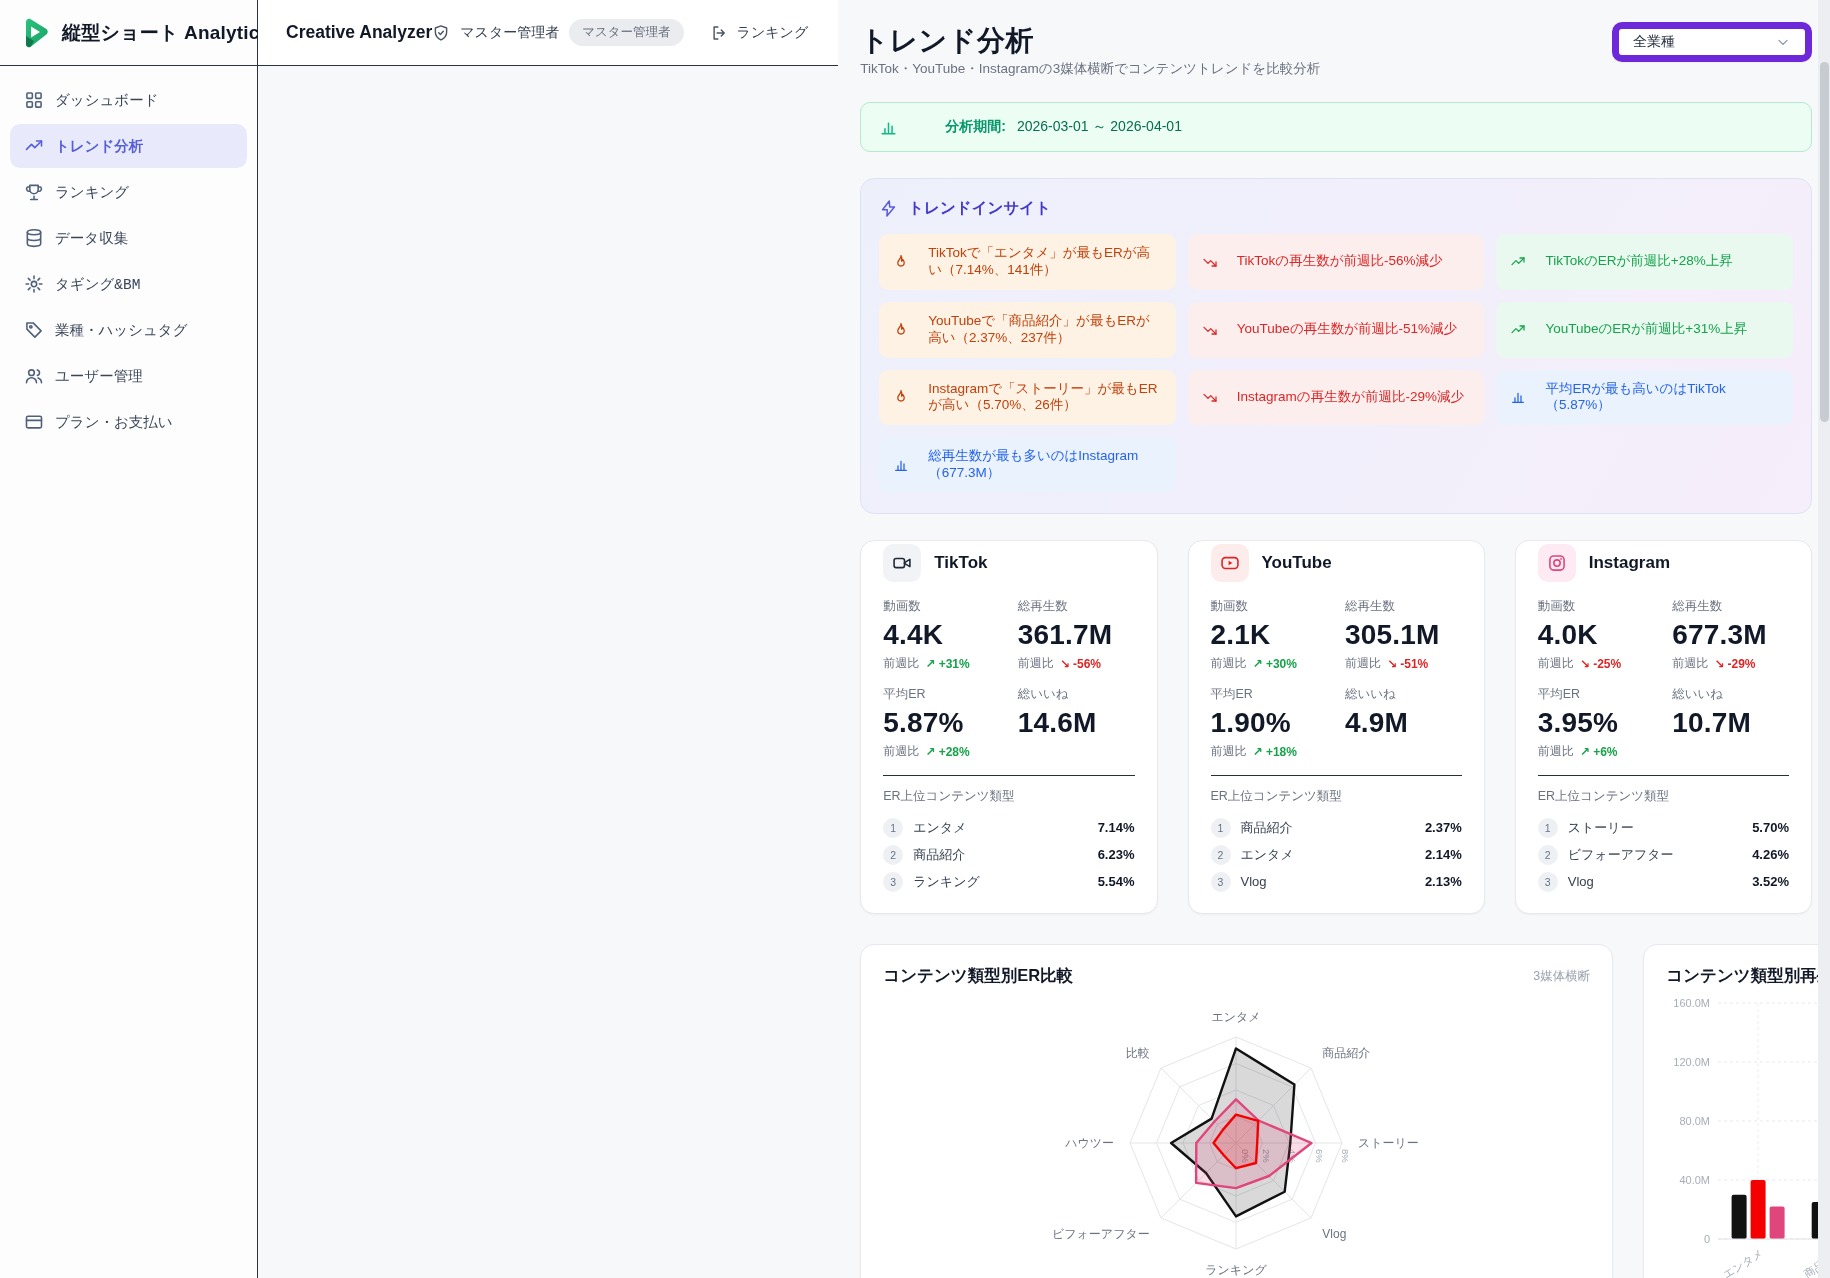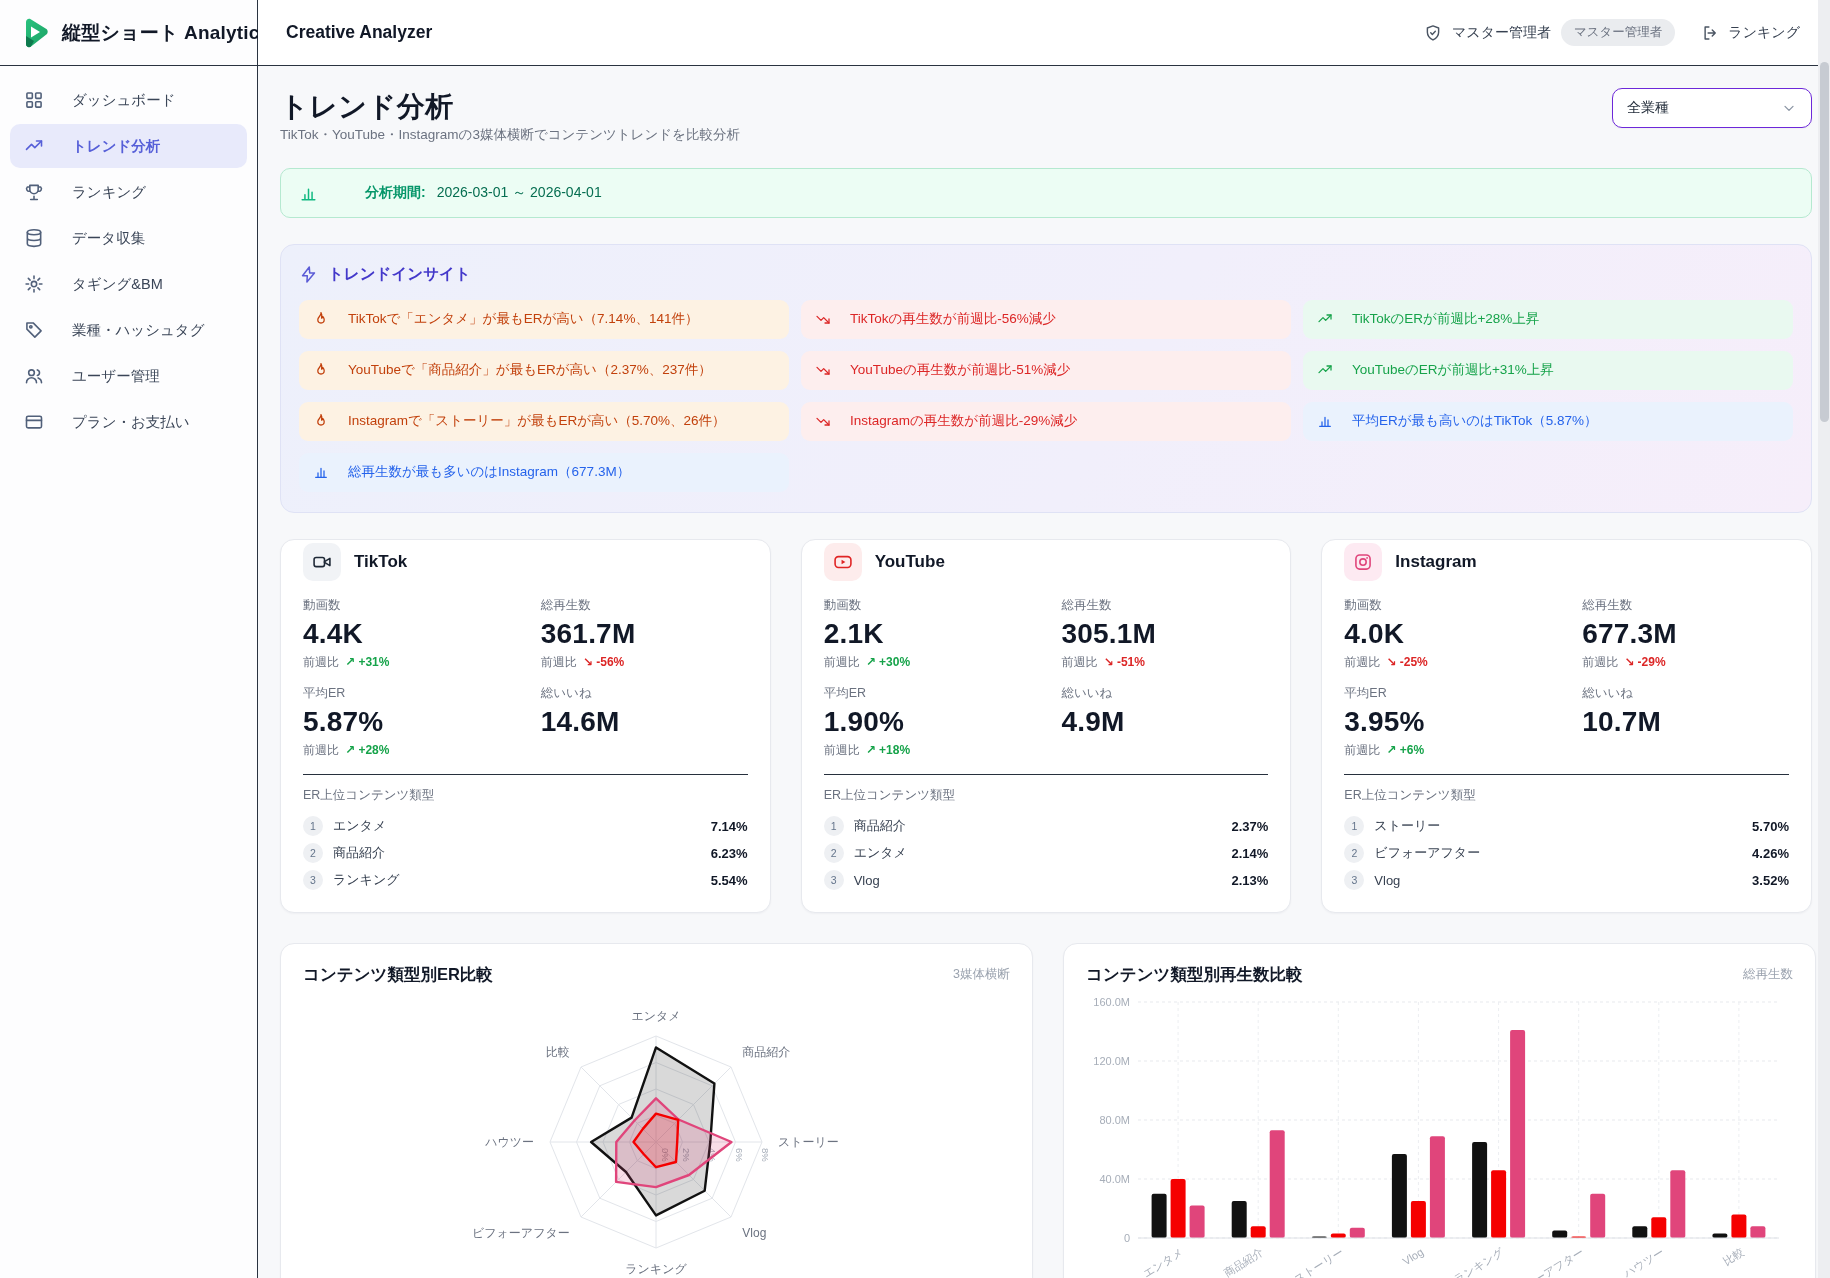--- a/index.html
+++ b/index.html
@@ -18,41 +18,41 @@
   svg{display:block;}
   .icn{display:inline-flex;align-items:center;justify-content:center;flex:0 0 auto;}
   .icn svg{width:100%;height:100%;}
 
   
   .sidebar{width:258px;background:#fdfdfe;border-right:1px solid var(--line-dark);display:flex;flex-direction:column;flex:0 0 auto;}
   .logo-row{height:66px;display:flex;align-items:center;gap:10px;padding:0 18px;border-bottom:1px solid var(--line-dark);}
   .logo-mark{width:34px;height:34px;}
   .logo-text{font-size:19px;font-weight:700;letter-spacing:.2px;white-space:nowrap;}
   .nav{padding:12px 10px;display:flex;flex-direction:column;gap:2px;}
-  .nav-item{height:44px;display:flex;align-items:center;gap:28px;padding:0 14px;border-radius:10px;color:#3a4557;font-size:14.5px;cursor:pointer;}
+  .nav-item{height:44px;display:flex;align-items:center;gap:11px;padding:0 14px;border-radius:10px;color:#3a4557;font-size:14.5px;cursor:pointer;font-family:Liberation Mono, monospace;}
   .nav-item .icn{width:20px;height:20px;color:#51607a;}
   .nav-item.active{background:#e8eafb;color:#565fd8;font-weight:600;}
   .nav-item.active .icn{color:#565fd8;}
 
   
-  .main{flex:1;display:flex;flex-direction:column;min-width:0;}
+  .main{flex:1;display:flex;flex-direction:row;min-width:0;}
   .topbar{height:66px;background:#fff;border-bottom:1px solid var(--line-dark);display:flex;align-items:center;justify-content:space-between;padding:0 30px 0 28px;flex:0 0 auto;}
   .topbar-title{font-size:17.5px;font-weight:700;}
   .topbar-right{display:flex;align-items:center;gap:26px;}
   .role-wrap{display:flex;align-items:center;gap:10px;font-size:14px;color:#374151;}
   .role-wrap .icn{width:18px;height:18px;color:#4b5563;}
   .role-badge{background:#eaecef;color:#6b7280;font-size:12.5px;padding:5px 13px;border-radius:999px;}
   .logout{display:flex;align-items:center;gap:9px;font-size:14px;color:#374151;cursor:pointer;background:none;border:none;font-family:inherit;}
   .logout .icn{width:18px;height:18px;color:#4b5563;}
 
   .content{flex:1;padding:22px 18px 0 22px;overflow:hidden;}
   .page-head{display:flex;justify-content:space-between;align-items:flex-start;}
   .page-title{font-size:28px;font-weight:700;letter-spacing:.5px;}
   .page-sub{font-size:13.5px;color:var(--muted);}
-  .select{width:200px;height:40px;background:#fff;border:1px solid #6d28d9;border-radius:10px;display:flex;align-items:center;justify-content:space-between;padding:0 14px;font-size:14px;color:#1f2937;cursor:pointer;box-shadow:0 1px 2px rgba(16,24,40,.04);}
+  .select{width:200px;height:40px;background:#fff;border:7px solid #6d28d9;border-radius:10px;display:flex;align-items:center;justify-content:space-between;padding:0 14px;font-size:14px;color:#1f2937;cursor:pointer;box-shadow:0 1px 2px rgba(16,24,40,.04);}
   .select .icn{width:16px;height:16px;color:#8a94a3;}
 
   .period{margin-top:24px;height:50px;background:#ecfdf4;border:1px solid #b5e9d0;border-radius:10px;display:flex;align-items:center;gap:11px;padding:0 18px;font-size:14px;}
   .period .icn{width:19px;height:19px;color:#10b981;}
   .period-label{color:#059669;font-weight:700;margin-left:36px;}
   .period-range{color:#066e51;font-weight:500;}
 
   .insights{margin-top:26px;border:1px solid #dfe2f5;border-radius:14px;padding:19px 18px 20px;background:linear-gradient(120deg,#edf0fb 0%,#f1effb 55%,#f6eefa 100%);}
   .insights-head{display:flex;align-items:center;gap:10px;margin-bottom:15px;}
   .insights-head .icn{width:19px;height:19px;color:#5b5bd6;}

